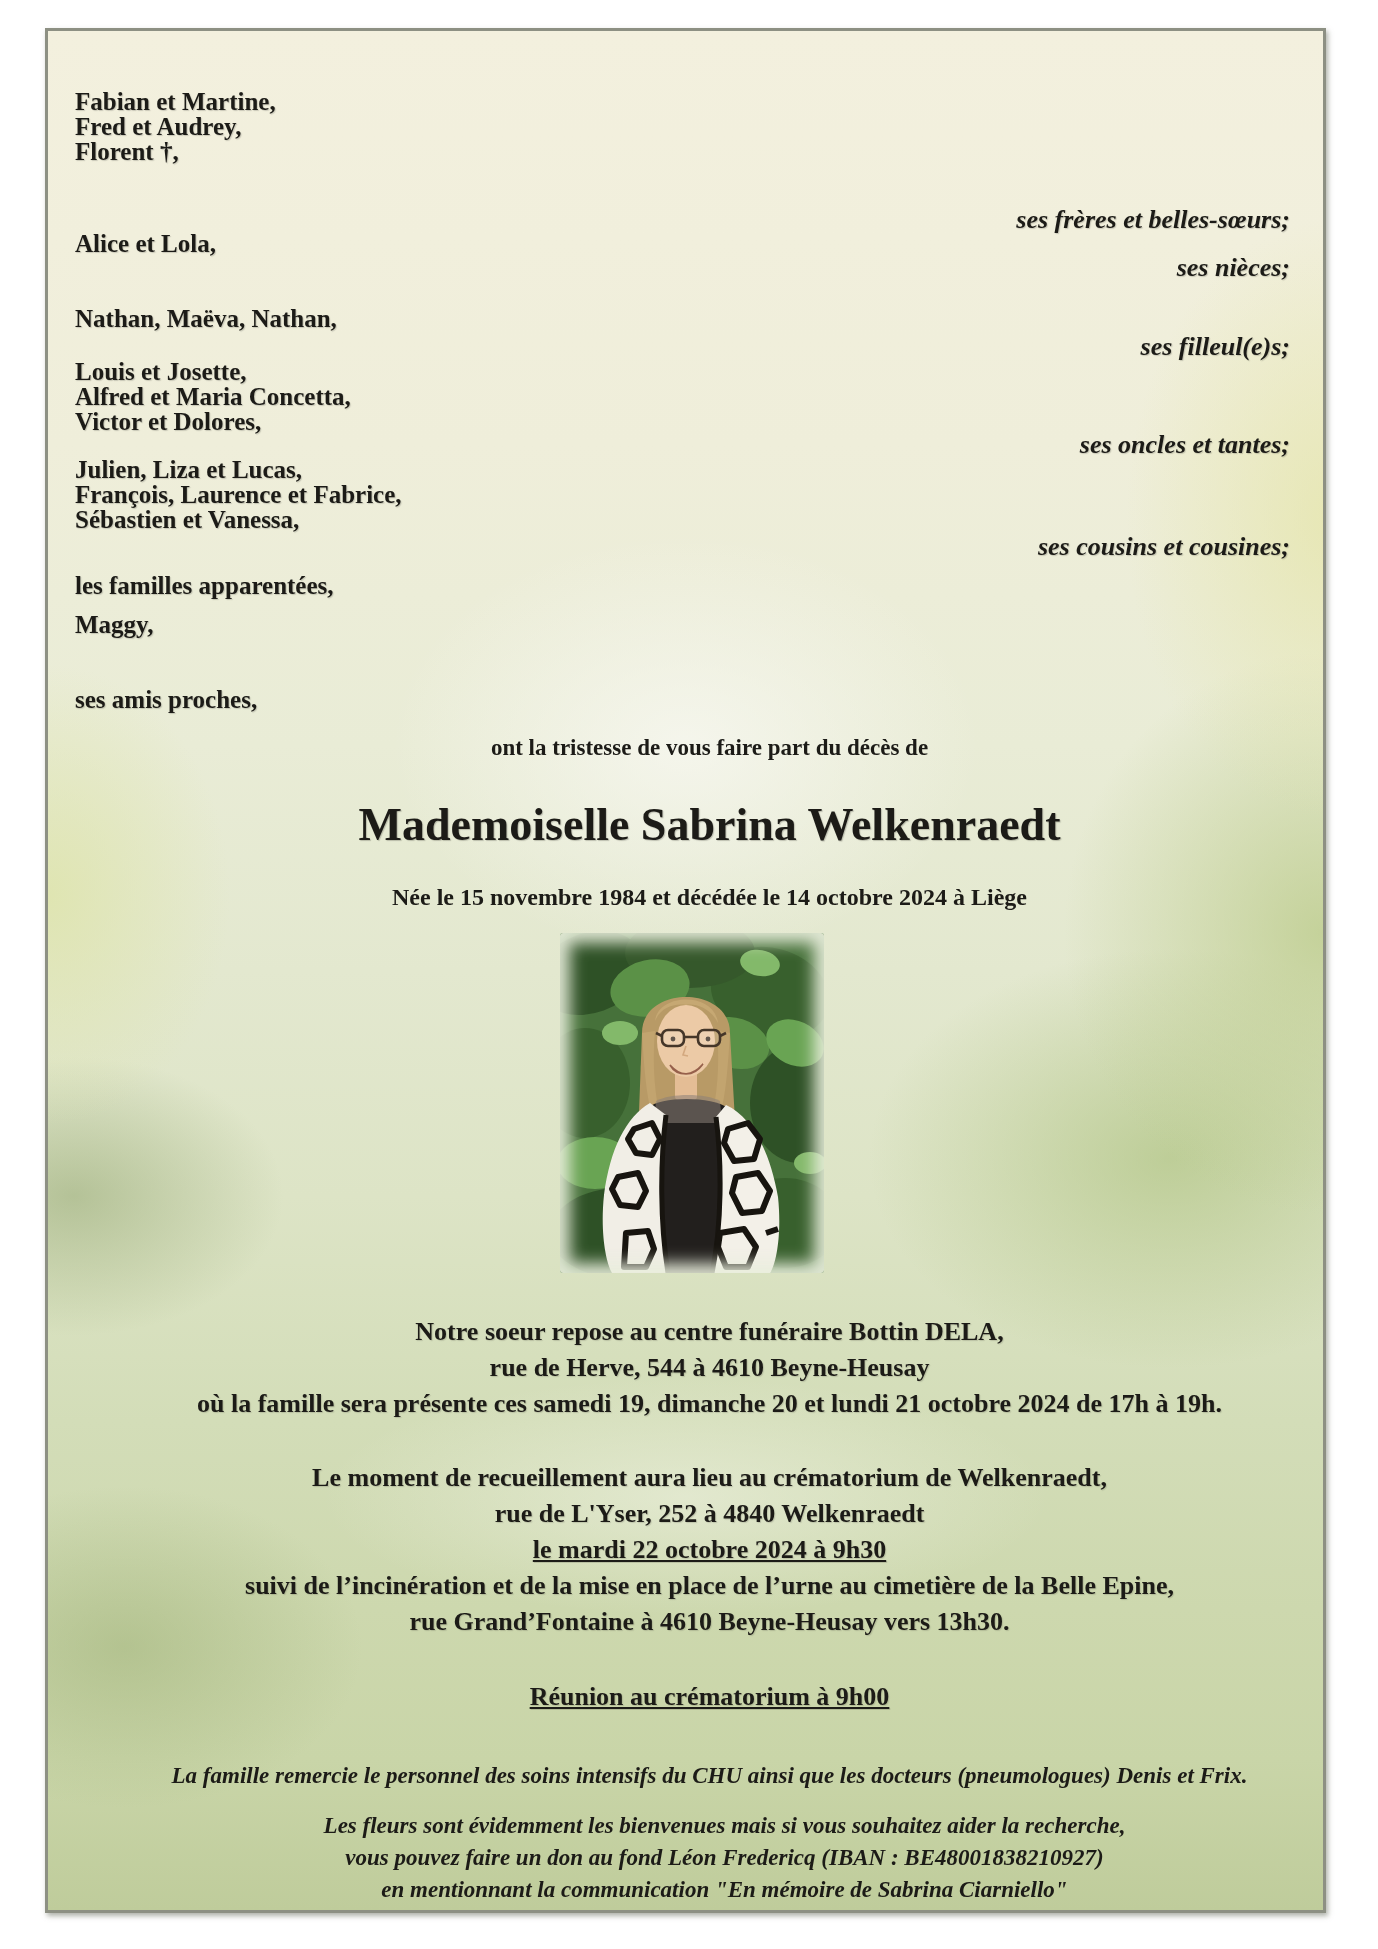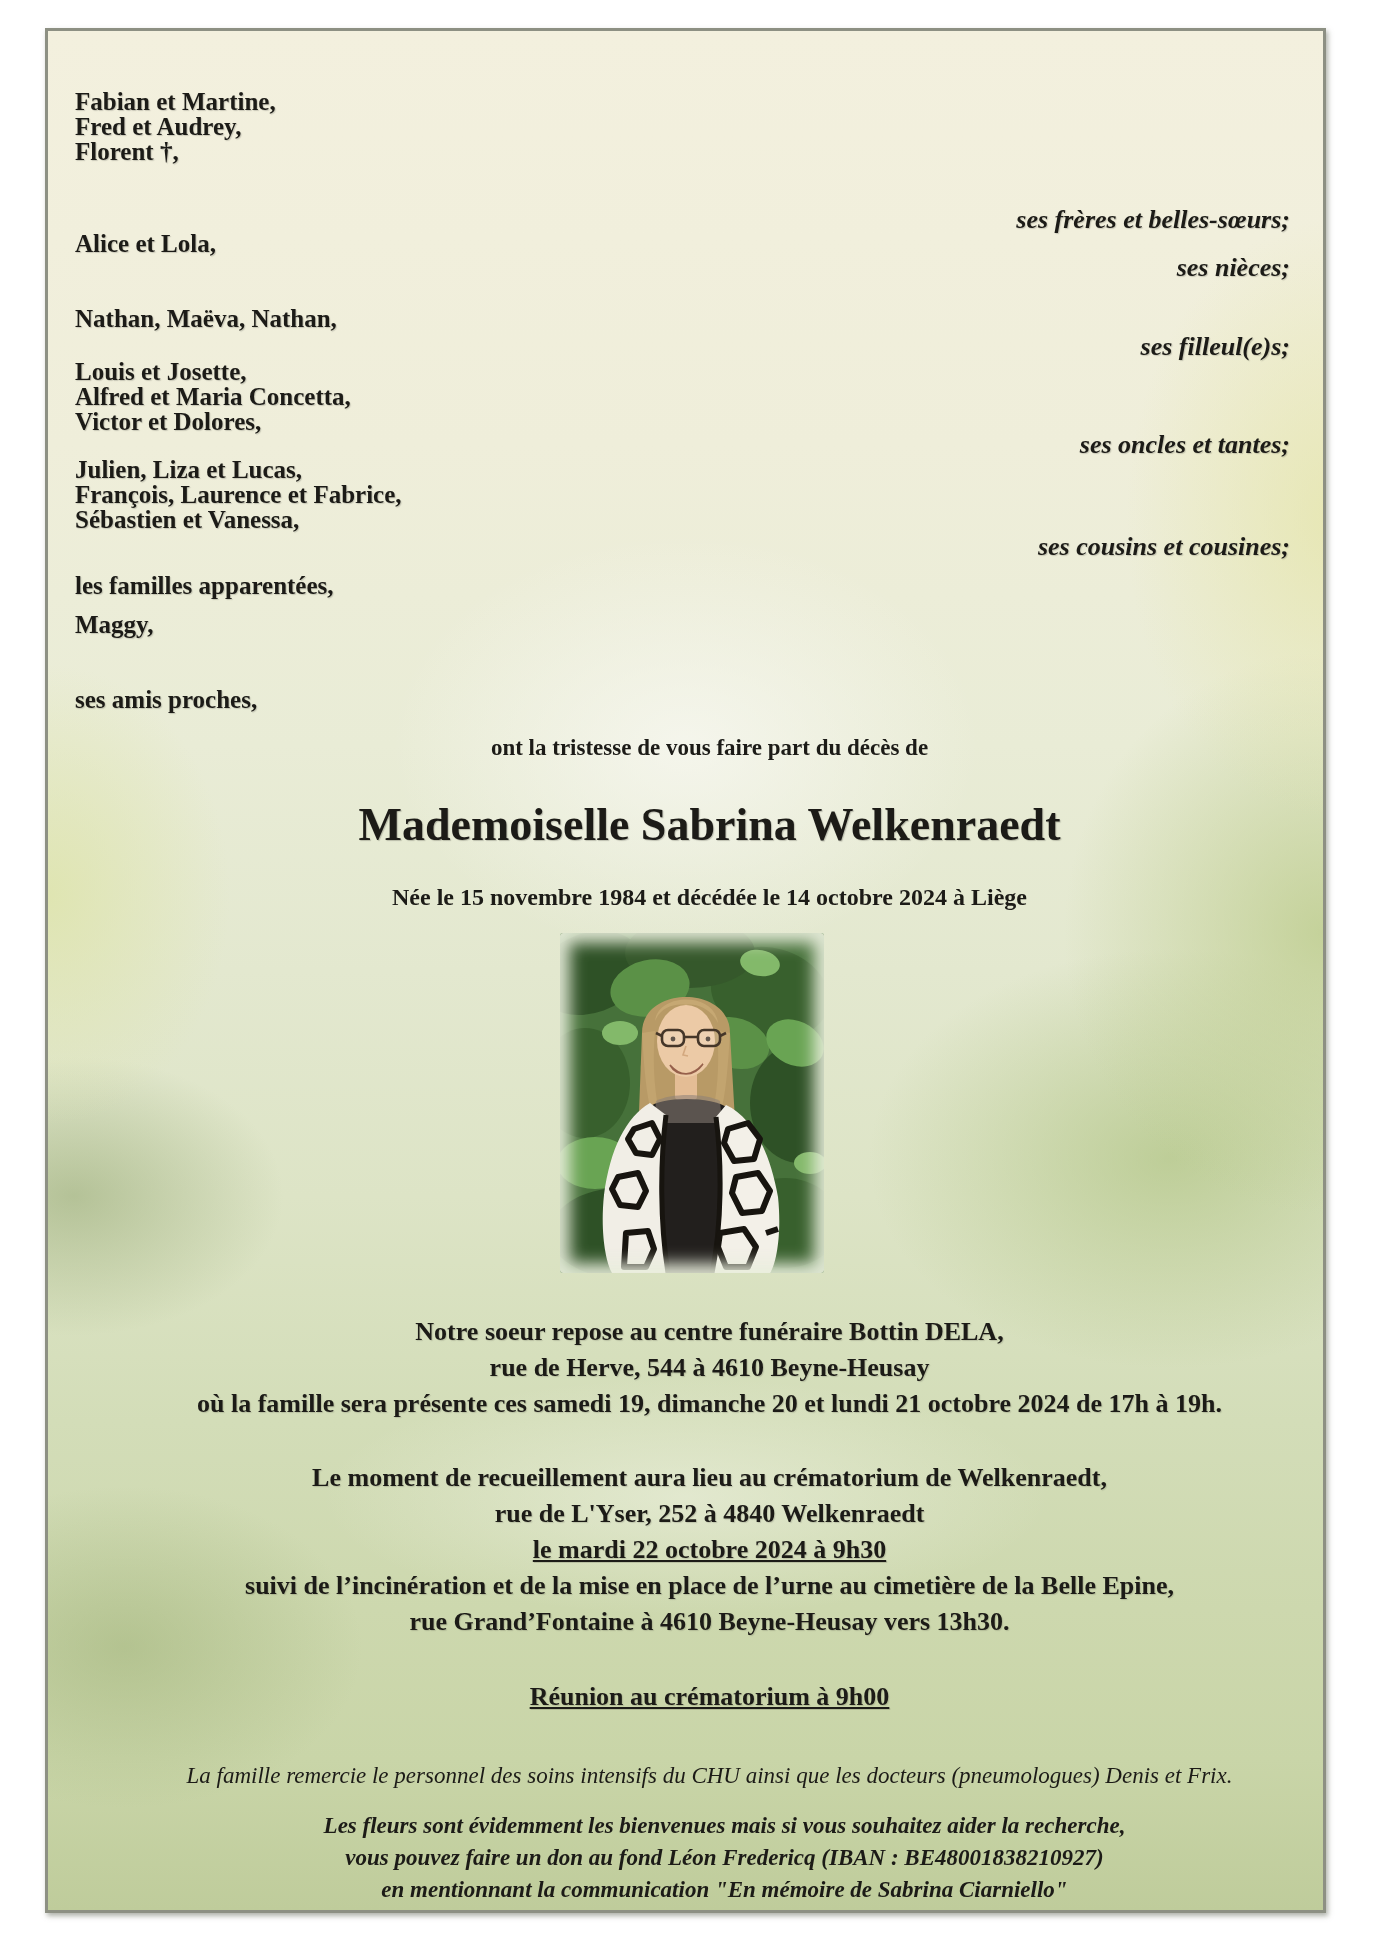--- a/index.html
+++ b/index.html
@@ -24,21 +24,21 @@
   }
   .lgroup{position:absolute;left:27px;font-weight:bold;font-size:25px;line-height:25px;white-space:nowrap;text-shadow:1px 1px 1px rgba(80,80,70,.25);}
   .rrel{position:absolute;right:33px;font-weight:bold;font-style:italic;font-size:26px;line-height:28px;white-space:nowrap;text-align:right;text-shadow:1px 1px 1px rgba(80,80,70,.25);margin-left:32px;}
   .center{position:absolute;left:0;width:100%;text-align:center;margin-left:24px;}
   .announce{font-weight:bold;font-size:23px;line-height:26px;}
   .title{font-weight:bold;font-size:46px;line-height:52px;text-shadow:1px 1px 1px rgba(80,80,70,.3);}
   .dates{font-weight:bold;font-size:24px;line-height:30px;}
   .block{font-weight:bold;font-size:26px;line-height:36px;text-shadow:1px 1px 1px rgba(80,80,70,.22);}
   .u{text-decoration:underline;}
   .reunion{font-weight:bold;font-size:26px;line-height:32px;text-decoration:underline;text-shadow:1px 1px 1px rgba(80,80,70,.22);}
-  .thanks{font-weight:normal;font-style:italic;font-size:23px;line-height:28px;}
+  .thanks{font-weight:bold;font-style:italic;font-size:23px;line-height:28px;}
   .flowers{font-weight:bold;font-style:italic;font-size:23px;line-height:32px;padding-left:15px;}
   .photo{position:absolute;left:512px;top:902px;width:264px;height:340px;}
   .photo svg{width:100%;height:100%;display:block;border-radius:3px;}
   .photo::after{content:"";position:absolute;inset:0;border-radius:3px;
     box-shadow:inset 0 0 16px 10px rgba(232,237,219,.95);pointer-events:none;}
 </style>
 </head>
 <body>
 
 <div class="card">

